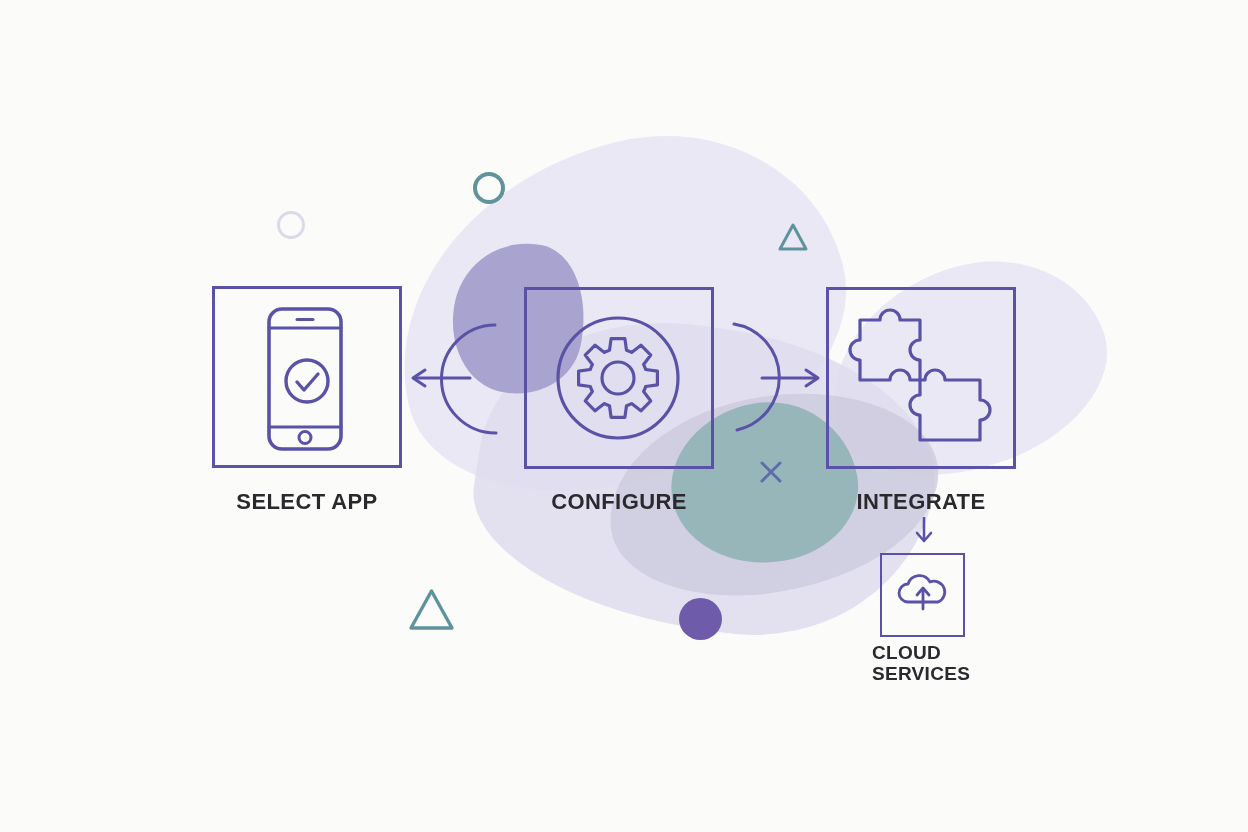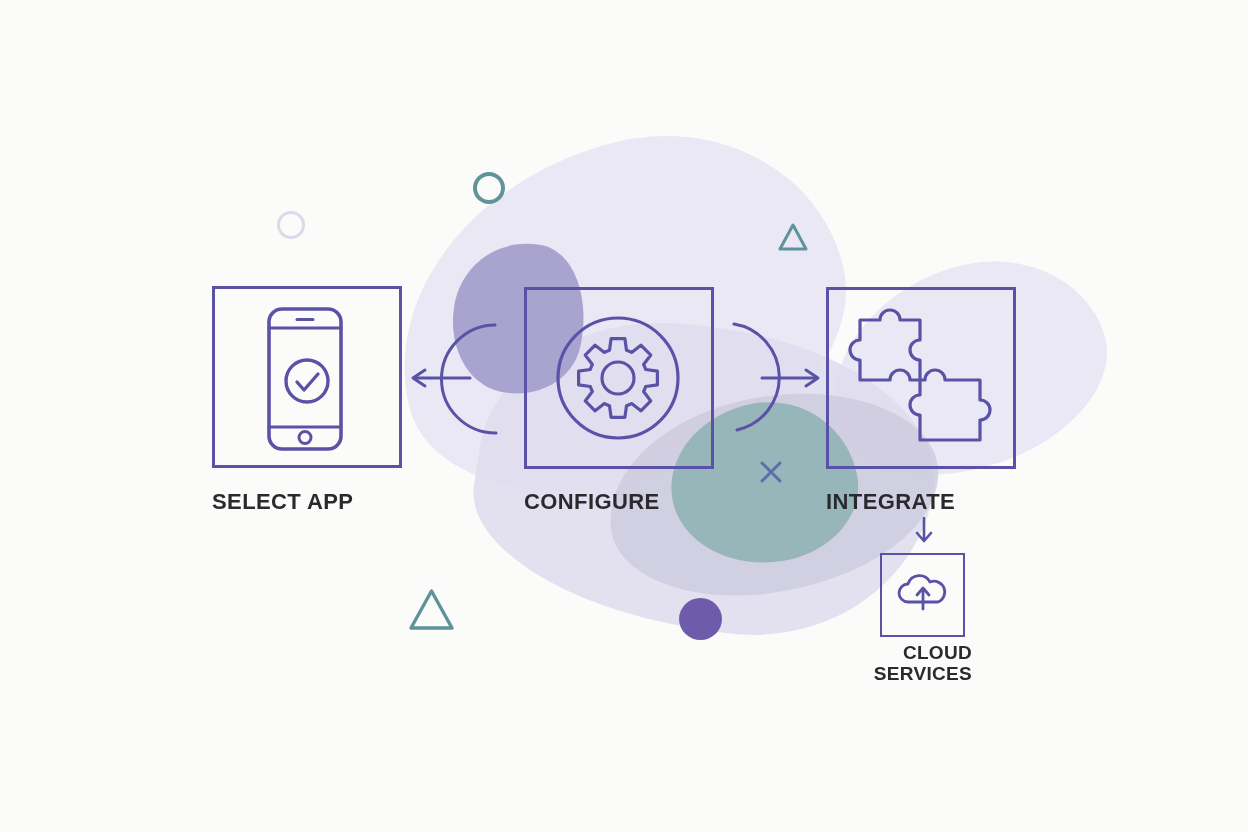--- a/index.html
+++ b/index.html
@@ -26,25 +26,25 @@
   
   .ring{position:absolute;border-radius:50%;background:transparent;}
   .ring-faint{left:277px;top:211px;width:22px;height:22px;border:3px solid #dcdaea;}
   .ring-teal{left:473px;top:172px;width:24px;height:24px;border:4px solid #61939b;}
   .dot{left:679px;top:598px;width:43px;height:42px;border-radius:50%;background:#6e5cab;}
   
   .step-box{position:absolute;width:184px;height:176px;border:3px solid #5a52a7;background:transparent;}
   .box-1{left:212px;top:286px;}
   .box-2{left:524px;top:287px;}
   .box-3{left:826px;top:287px;}
-  .step-label{position:absolute;top:489px;width:190px;
+  .step-label{position:absolute;top:489px;width:190px;text-align:center;
     font-size:22px;font-weight:700;letter-spacing:.4px;color:#2a292e;}
   .lbl-1{left:212px;} .lbl-2{left:524px;} .lbl-3{left:826px;}
   .cloud-box{position:absolute;left:880px;top:553px;width:81px;height:80px;border:2.5px solid #5a52a7;}
-  .cloud-label{position:absolute;left:872px;top:642px;width:100px;text-align:right;
+  .cloud-label{position:absolute;left:872px;top:642px;width:100px;text-align:left;
     font-size:19px;font-weight:700;letter-spacing:.3px;color:#2a292e;line-height:1.12;}
   svg{display:block;}
   .stroke{stroke:#5a52a7;fill:none;stroke-linecap:round;stroke-linejoin:round;}
   .teal-stroke{stroke:#5f939b;fill:none;stroke-linecap:round;stroke-linejoin:round;}
 </style>
 </head>
 <body>
 
 <div class="canvas">
 

